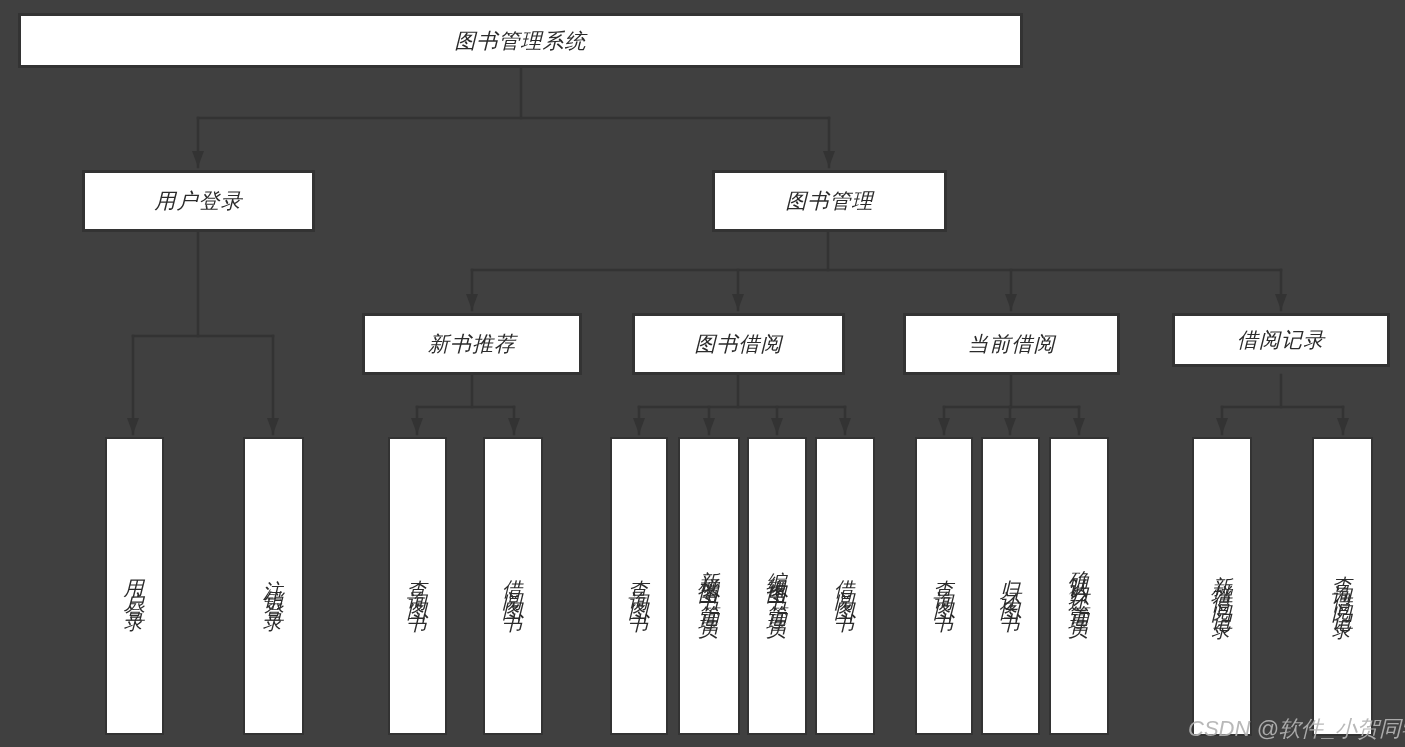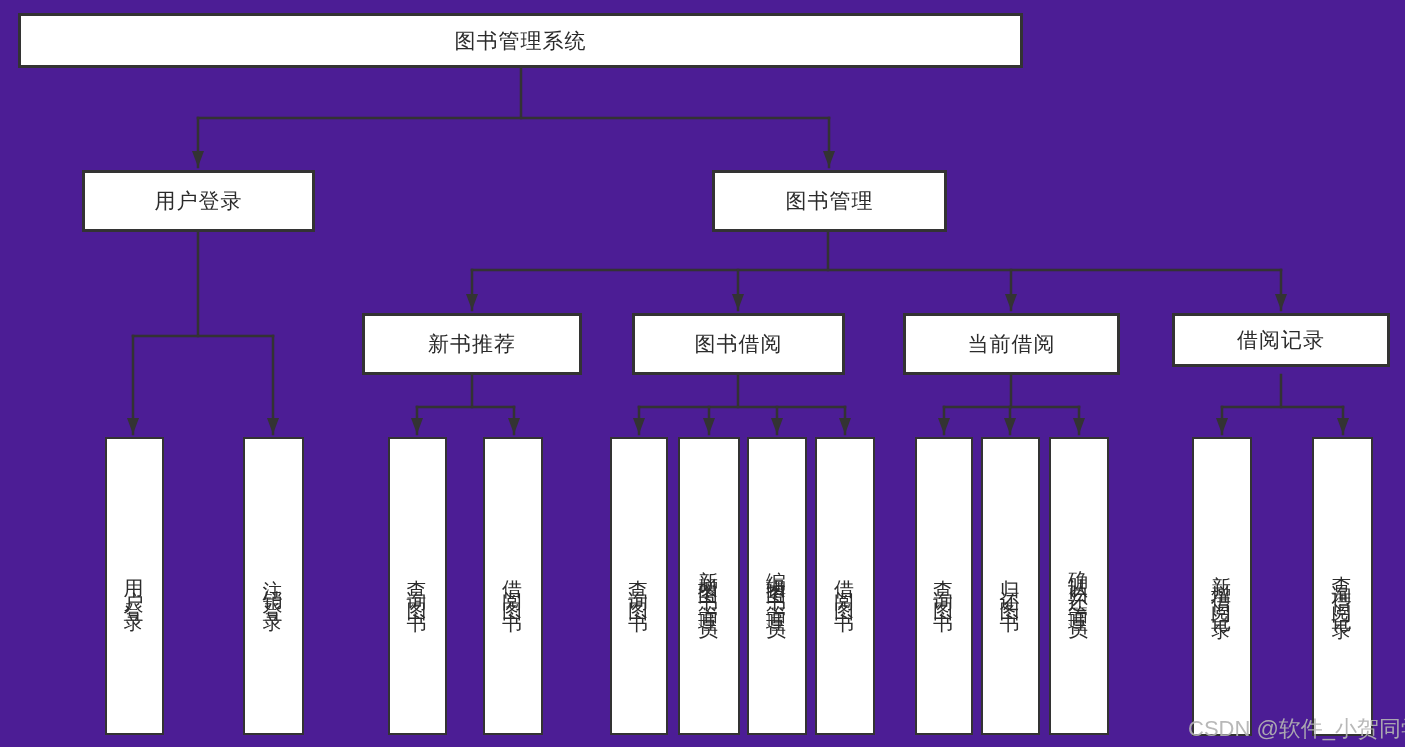--- a/index.html
+++ b/index.html
@@ -1,21 +1,22 @@
 <!DOCTYPE html>
 <html><head>
 <meta charset="utf-8">
 <style>
   html,body{margin:0;padding:0;background:#ffffff;}
   #stage{
     position:relative;
     width:1405px;height:747px;
-    background:#4c1d95;
+    background:#404040;
     font-family:"Liberation Sans","DejaVu Sans",sans-serif;
     overflow:hidden;
+    font-style:italic;
   }
   #wires{position:absolute;left:0;top:0;width:1405px;height:747px;}
   .hbox{
     position:absolute;
     border:3px solid #333333;
     background:#ffffff;
     display:flex;align-items:center;justify-content:center;
     font-size:21px;color:#2b2b2b;
     letter-spacing:1px;
     box-sizing:border-box;

